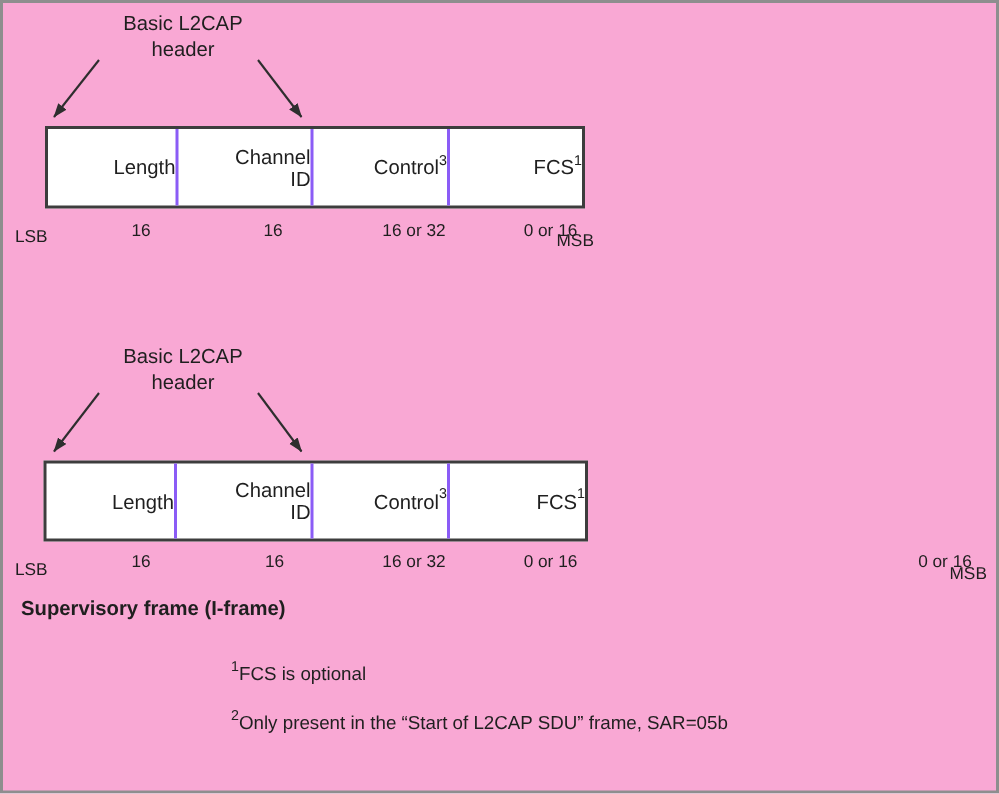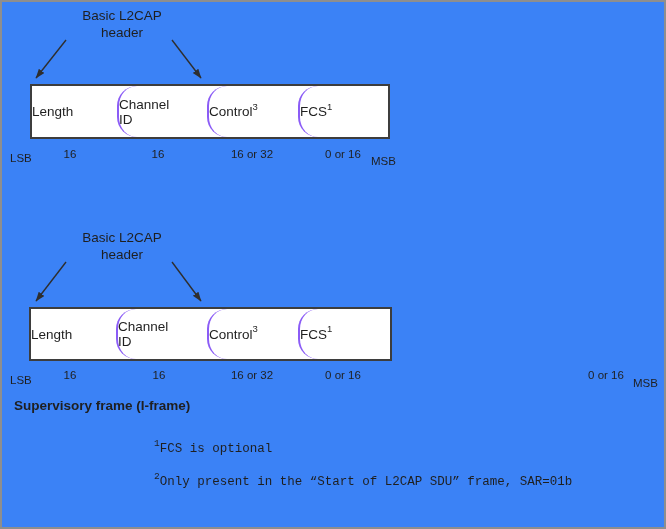--- a/index.html
+++ b/index.html
@@ -1,20 +1,20 @@
 <!DOCTYPE html>
 <html><head>
 <meta charset="utf-8">
 <style>
   html, body { margin: 0; padding: 0; background: #ffffff; }
   #page {
     position: relative;
     width: 666px;
     height: 529px;
-    background: #3b82f6;
+    background: #f9a8d4;
     border: 2px solid #8e8e8e;
     box-sizing: border-box;
     font-family: "Liberation Sans", sans-serif;
     color: #1f1f1f;
     overflow: hidden;
   }
   .abs { position: absolute; }
 
   .callout {
     width: 140px;
@@ -26,55 +26,54 @@
 
   .frame-box {
     display: flex;
     border: 2px solid #3d3d3d;
     background: #ffffff;
   }
   .frame-cell {
     flex: 0 0 auto;
     display: flex;
     flex-direction: column;
-    align-items: flex-start;
+    align-items: flex-end;
     justify-content: center;
     text-align: center;
     font-size: 13.5px;
     line-height: 15px;
     color: #1f1f1f;
-    border-radius: 20px;
   }
   .frame-cell + .frame-cell { border-left: 2px solid #8b5cf6; }
   .cell-line { white-space: nowrap; }
   sup.cell-sup, sup.fn-sup {
     font-size: 9.5px;
     line-height: 0;
     position: relative;
     top: -1px;
   }
 
   .bit {
     font-size: 11.5px;
     white-space: nowrap;
     transform: translateX(-50%);
+    margin-left: 24px;
   }
   .endian {
     font-size: 11.5px;
     white-space: nowrap;
   }
   .frame-title {
     font-size: 13.5px;
     font-weight: bold;
     white-space: nowrap;
   }
   .footnote {
     font-size: 12.5px;
     white-space: nowrap;
-    font-family: Liberation Mono, monospace;
   }
   svg.arrows { position: absolute; left: 0; top: 0; pointer-events: none; }
 </style>
 </head>
 <body>
 
 <div id="page">
 
   <svg class="arrows" width="666" height="529" viewBox="0 0 666 529">
     <defs>
@@ -145,16 +144,16 @@
   <span class="abs bit" style="left:341px; top:367px;">0 or 16</span>
   <span class="abs bit" style="left:604px; top:367px;">0 or 16</span>
   <span class="abs endian" style="left:631px; top:375px;">MSB</span>
 
   <div class="abs frame-title" style="left:12px; top:396px;">Supervisory frame (I-frame)</div>
 
   <div class="abs footnote" style="left:152px; top:440px;">
     <sup class="fn-sup">1</sup><span>FCS is optional</span>
   </div>
   <div class="abs footnote" style="left:152px; top:473px;">
-    <sup class="fn-sup">2</sup><span>Only present in the “Start of L2CAP SDU” frame, SAR=01b</span>
+    <sup class="fn-sup">2</sup><span>Only present in the “Start of L2CAP SDU” frame, SAR=05b</span>
   </div>
 
 </div>
 
 </body></html>

